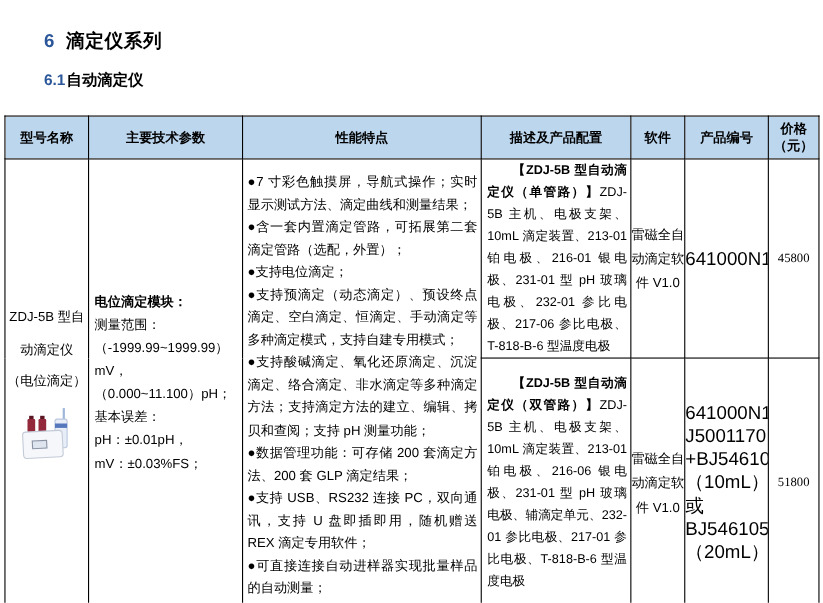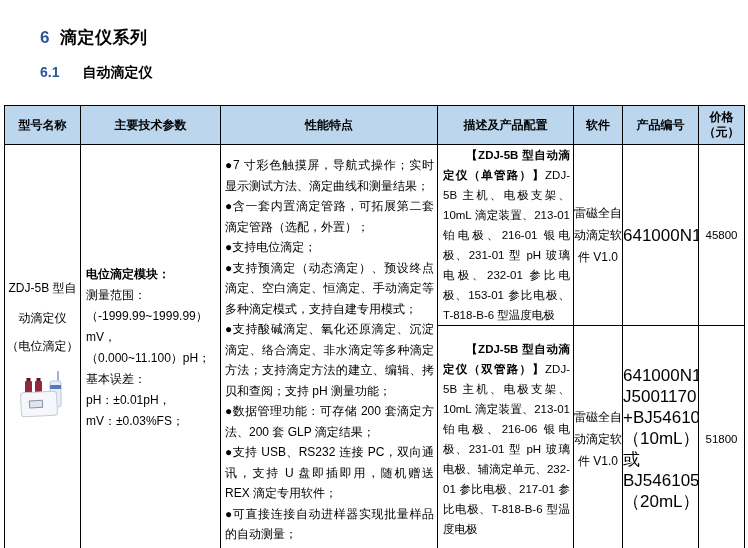--- a/index.html
+++ b/index.html
@@ -5,21 +5,21 @@
   html,body { margin:0; padding:0; }
   body {
     width:748px; height:548px; overflow:hidden; background:#fff;
     font-family:"Liberation Sans","DejaVu Sans",sans-serif; color:#000;
   }
   .doc { position:relative; width:748px; height:400px;border-radius:22px; }
 
   .h1 { position:absolute; top:26px; left:40px; font-size:17px; font-weight:bold; letter-spacing:0.5px; }
   .h2 { position:absolute; top:64px; left:40px; font-size:14px; font-weight:bold; }
   .hnum { color:#2B579A; margin-right:10px; }
-  .h2 .hnum { margin-right:23px; }
+  .h2 .hnum { margin-right:1px; }
 
   table.cat {
     position:absolute; top:105px; left:4px; width:740px;
     border-collapse:collapse; table-layout:fixed;
   }
   .cat th, .cat td { border:1.4px solid #000; padding:0; vertical-align:middle; overflow:hidden; }
   .cat th {
     background:#BCD6EE; font-size:12px; font-weight:bold; height:38px;
     text-align:center; line-height:15px;
   }
@@ -43,21 +43,21 @@
   }
 
   .desc-cell { font-size:11.5px; }
   .desc-cell .inner {
     padding:0 3px 0 5px; line-height:20px;
     text-align:justify; text-justify:inter-ideograph;
   }
 
   .soft-cell { font-size:12px; text-align:center; line-height:22px; padding:0 2px;margin-top:44px; }
   .num-cell  { font-size:17px; line-height:21px; }
-  .price-cell{ font-size:11.5px; text-align:center; }
+  .price-cell{ font-size:11.5px; text-align:center;font-family:Liberation Serif, serif; }
 </style>
 </head>
 <body>
 
 <div class="doc">
 
   <div class="h1">
     <span class="hnum">6</span><span>滴定仪系列</span>
   </div>
 
@@ -132,21 +132,21 @@
               <div>●支持预滴定（动态滴定）、预设终点滴定、空白滴定、恒滴定、手动滴定等多种滴定模式，支持自建专用模式；</div>
               <div>●支持酸碱滴定、氧化还原滴定、沉淀滴定、络合滴定、非水滴定等多种滴定方法；支持滴定方法的建立、编辑、拷贝和查阅；支持 pH 测量功能；</div>
               <div>●数据管理功能：可存储 200 套滴定方法、200 套 GLP 滴定结果；</div>
               <div>●支持 USB、RS232 连接 PC，双向通讯，支持 U 盘即插即用，随机赠送 REX 滴定专用软件；</div>
               <div>●可直接连接自动进样器实现批量样品的自动测量；</div>
             </div>
       </td>
 
       <td class="desc-cell">
         <div class="inner">
-          <span class="bold">【ZDJ-5B 型自动滴定仪（单管路）】</span><span>ZDJ-5B 主机、电极支架、10mL 滴定装置、213-01 铂电极、216-01 银电极、231-01 型 pH 玻璃电极、232-01 参比电极、153-01 参比电极、T-818-B-6 型温度电极</span>
+          <span class="bold">【ZDJ-5B 型自动滴定仪（单管路）】</span><span>ZDJ-5B 主机、电极支架、10mL 滴定装置、213-01 铂电极、216-01 银电极、231-01 型 pH 玻璃电极、232-01 参比电极、217-06 参比电极、T-818-B-6 型温度电极</span>
         </div>
       </td>
       <td class="soft-cell">雷磁全自动滴定软件 V1.0</td>
       <td class="num-cell">641000N11</td>
       <td class="price-cell">45800</td>
     </tr>
 
     <tr style="height:226px">
       <td class="desc-cell">
         <div class="inner">

